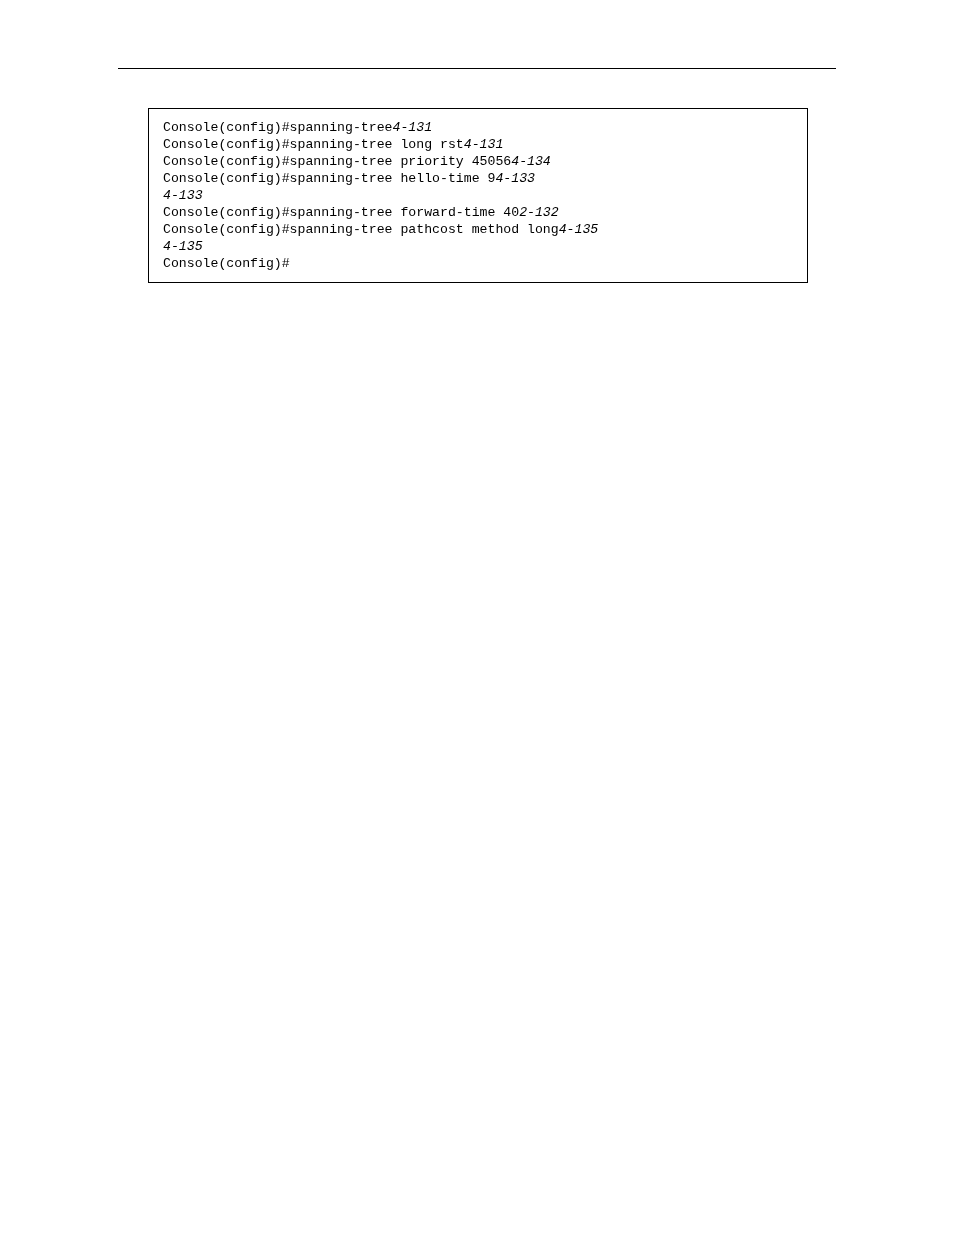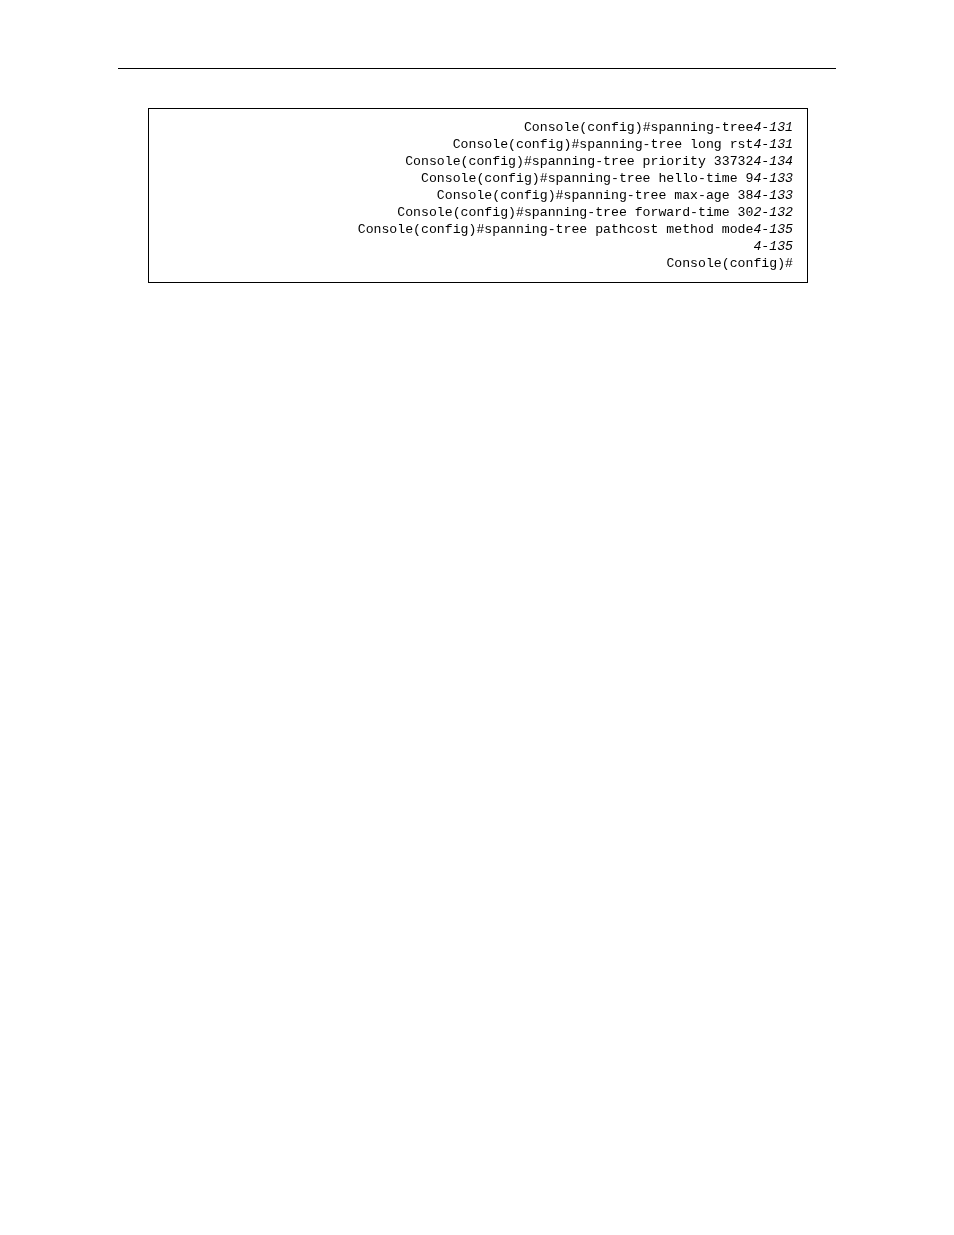--- a/index.html
+++ b/index.html
@@ -28,21 +28,21 @@
       left: 148px;
       width: 660px;
       border: 1px solid #000;
       padding: 10px 14px 10px 14px;
       font-size: 13.2px;
       line-height: 17px;
       color: #000;
     }
     .line {
       display: flex;
-      justify-content: flex-end;
+      justify-content: flex-start;
       white-space: pre;
     }
     .cmd {
       flex: 0 0 auto;
     }
     .ref {
       flex: 0 0 auto;
       font-style: italic;
     }
   </style>
@@ -54,37 +54,36 @@
 <div class="code-box">
   <div class="line">
     <span class="cmd">Console(config)#spanning-tree</span>
     <span class="ref">4-131</span>
   </div>
   <div class="line">
     <span class="cmd">Console(config)#spanning-tree long rst</span>
     <span class="ref">4-131</span>
   </div>
   <div class="line">
-    <span class="cmd">Console(config)#spanning-tree priority 33732</span>
+    <span class="cmd">Console(config)#spanning-tree priority 45056</span>
     <span class="ref">4-134</span>
   </div>
   <div class="line">
     <span class="cmd">Console(config)#spanning-tree hello-time 9</span>
     <span class="ref">4-133</span>
   </div>
   <div class="line">
-    <span class="cmd">Console(config)#spanning-tree max-age 38</span>
     <span class="ref">4-133</span>
   </div>
   <div class="line">
-    <span class="cmd">Console(config)#spanning-tree forward-time 30</span>
+    <span class="cmd">Console(config)#spanning-tree forward-time 40</span>
     <span class="ref">2-132</span>
   </div>
   <div class="line">
-    <span class="cmd">Console(config)#spanning-tree pathcost method mode</span>
+    <span class="cmd">Console(config)#spanning-tree pathcost method long</span>
     <span class="ref">4-135</span>
   </div>
   <div class="line">
     <span class="ref">4-135</span>
   </div>
   <div class="line">
     <span class="cmd">Console(config)#</span>
     <span class="ref"></span>
   </div>
 </div>

